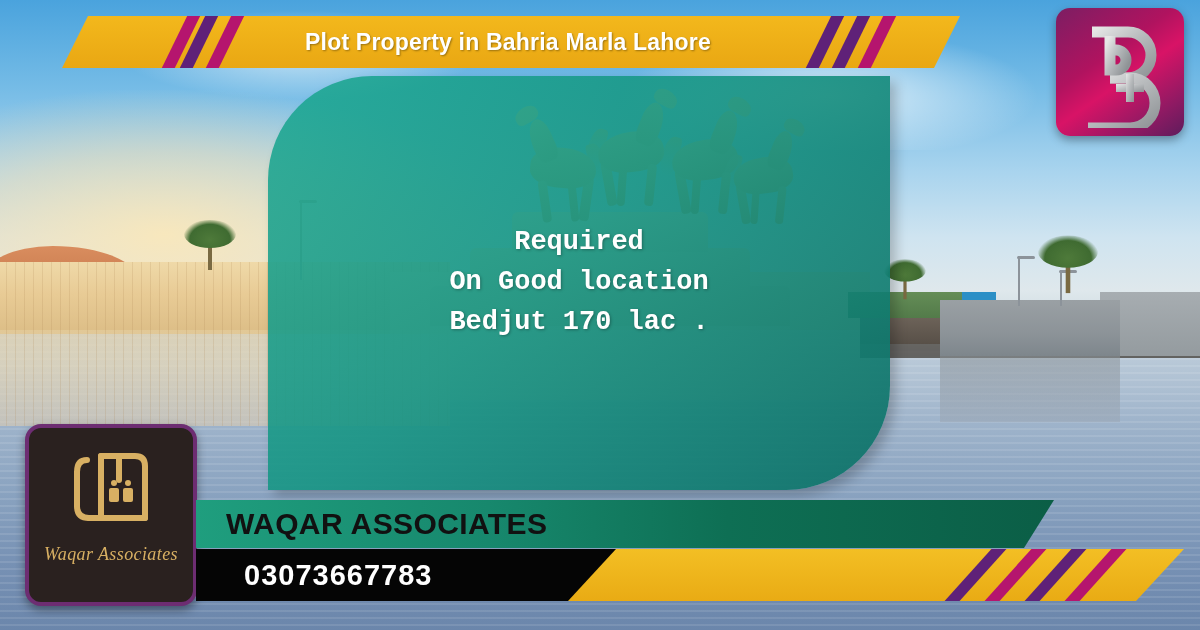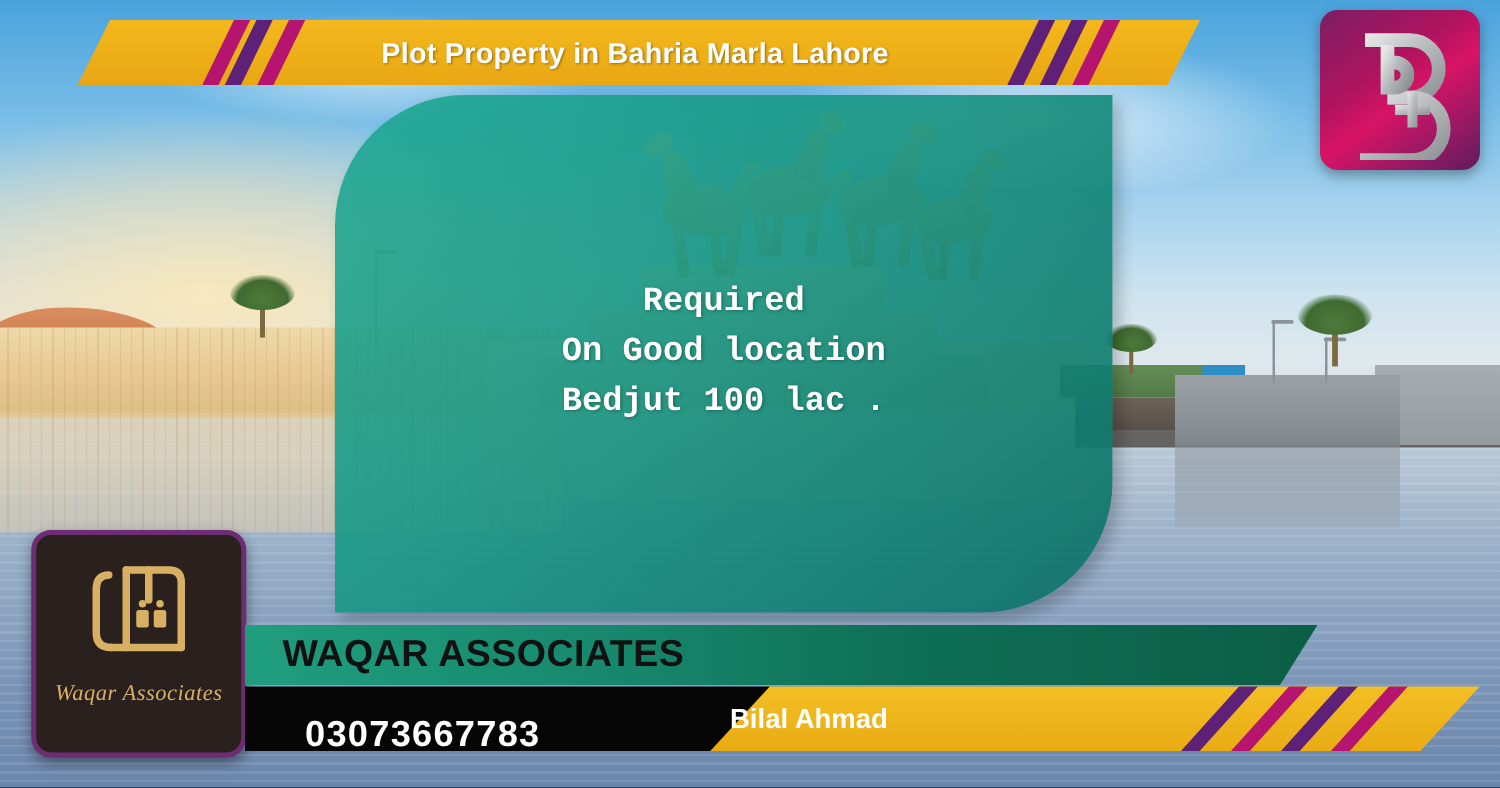--- a/index.html
+++ b/index.html
@@ -268,21 +268,21 @@
 
   
   .phone-bar {
     position:absolute; left:196px; top:549px; width:420px; height:52px;
     background:#050505;
     clip-path:polygon(0 0, 420px 0, 372px 52px, 0 52px);
   }
   .phone-label {
     position:absolute; left:196px; top:549px; width:420px; height:52px;
     display:flex; align-items:center; padding-left:48px;
-    color:#ffffff; font-size:29px; font-weight:bold; letter-spacing:1px;margin-top:13px;
+    color:#ffffff; font-size:29px; font-weight:bold; letter-spacing:1px;
   }
 
   
   .name-bar {
     position:absolute; left:196px; top:549px; width:988px; height:52px;
     background:linear-gradient(180deg,#f3bf24 0%,#e9ab14 100%);
     clip-path:polygon(416px 0, 988px 0, 940px 52px, 368px 52px);
     overflow:hidden;
     z-index:0;
   }
@@ -380,21 +380,21 @@
         <span class="legf"></span>
         <span class="neck"></span>
         <span class="head"></span>
     </div>
   </div>
 
   <div class="panel"></div>
   <div class="panel-text">
     <div class="ln">Required</div>
     <div class="ln">On Good location</div>
-    <div class="ln">Bedjut 100 lac .</div>
+    <div class="ln">Bedjut 170 lac .</div>
   </div>
 
   <div class="header-bar">
     <span class="hdr-stripe" style="left:112px;background:#b5156e;"></span>
     <span class="hdr-stripe" style="left:130px;background:#5f2178;"></span>
     <span class="hdr-stripe" style="left:156px;background:#b5156e;"></span>
     <span class="hdr-stripe" style="left:756px;background:#5f2178;"></span>
     <span class="hdr-stripe" style="left:782px;background:#5f2178;"></span>
     <span class="hdr-stripe" style="left:808px;background:#b5156e;"></span>
   </div>
@@ -446,18 +446,17 @@
 
   <div class="green-bar"></div>
   <div class="green-label">WAQAR ASSOCIATES</div>
 
   <div class="name-bar">
     <span class="name-stripe" style="left:772px;background:#5f2178;"></span>
     <span class="name-stripe" style="left:812px;background:#b5156e;"></span>
     <span class="name-stripe" style="left:852px;background:#5f2178;"></span>
     <span class="name-stripe" style="left:892px;background:#b5156e;"></span>
   </div>
-  <div class="name-label">Bilal Ahmad</div>
 
   <div class="phone-bar"></div>
   <div class="phone-label">03073667783</div>
 
 </div>
 
 </body></html>

